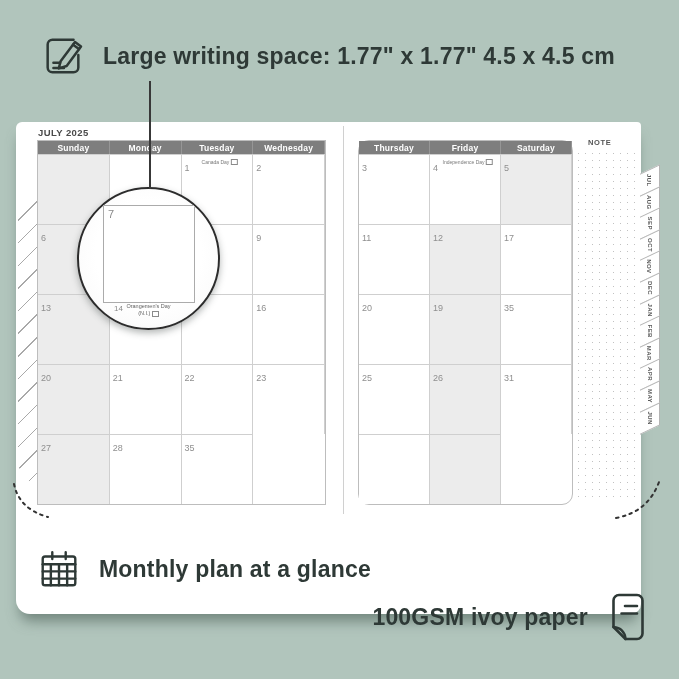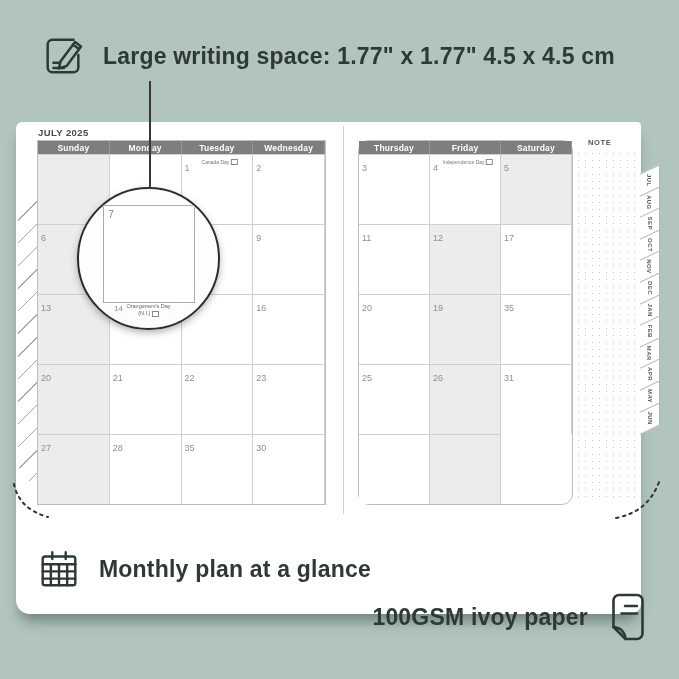--- a/index.html
+++ b/index.html
@@ -96,21 +96,20 @@
         <div class="cell"><span class="dnum">14</span><span class="hol">Orangemen's Day (N.I.)<span class="flagbox"></span></span></div>
         <div class="cell"><span class="dnum">15</span></div>
         <div class="cell"><span class="dnum">16</span></div>
         <div class="cell shaded"><span class="dnum">20</span></div>
         <div class="cell"><span class="dnum">21</span></div>
         <div class="cell"><span class="dnum">22</span></div>
         <div class="cell"><span class="dnum">23</span></div>
         <div class="cell shaded"><span class="dnum">27</span></div>
         <div class="cell"><span class="dnum">28</span></div>
         <div class="cell"><span class="dnum">35</span></div>
-        <div class="cell"><span class="dnum">30</span></div>
       </div>
     <div id="spine"></div>
     <div id="right-grid" class="grid" style="grid-template-columns: repeat(3, 1fr);">
         <div class="dayhdr">Thursday</div>
         <div class="dayhdr">Friday</div>
         <div class="dayhdr">Saturday</div>
         <div class="cell"><span class="dnum">3</span></div>
         <div class="cell"><span class="dnum">4</span><span class="hol">Independence Day<span class="flagbox"></span></span></div>
         <div class="cell shaded"><span class="dnum">5</span></div>
         <div class="cell"><span class="dnum">11</span></div>

